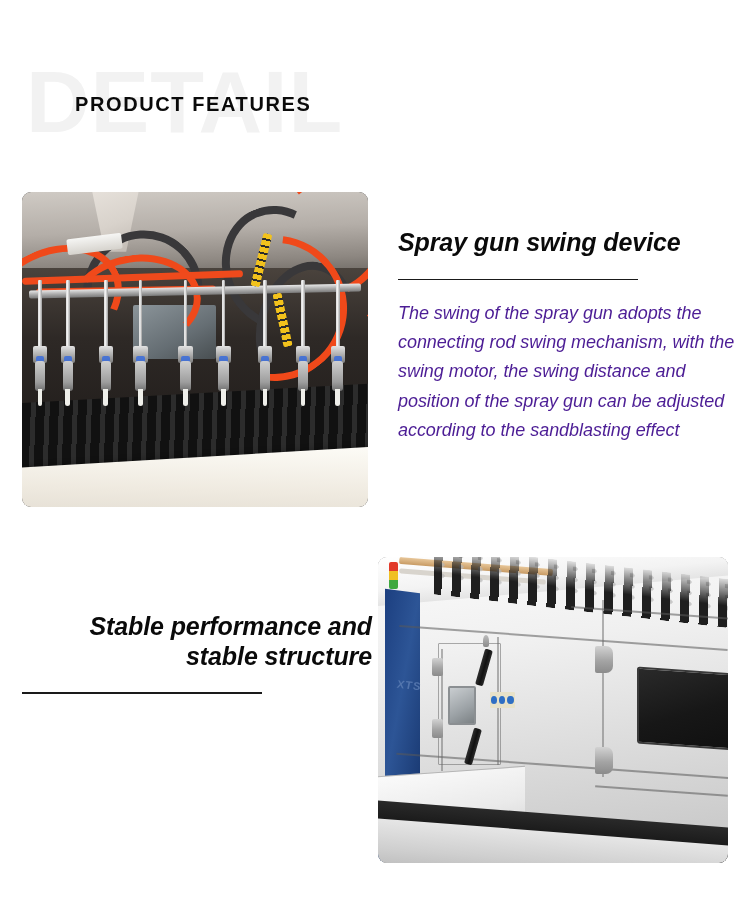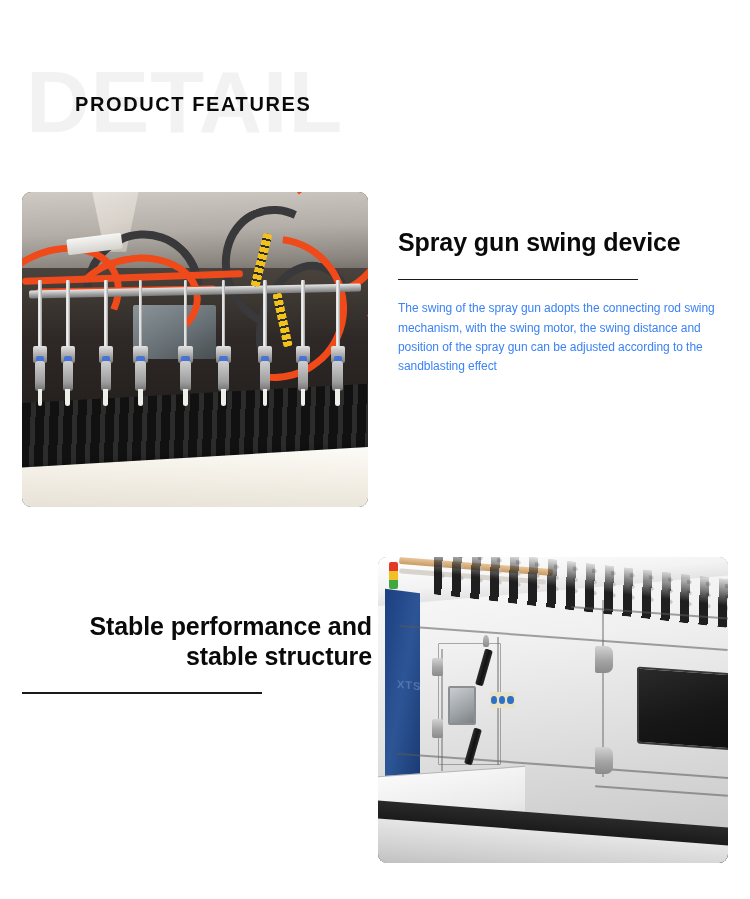--- a/index.html
+++ b/index.html
@@ -51,20 +51,21 @@
     letter-spacing: 1.6px;
     color: #0a0a0a;
     line-height: 1.1;
     white-space: nowrap;
   }
 
   
   .feature-row {
     position: absolute;
     width: 750px;
+    font-style: italic;
   }
 
   .row-one { left: 0; top: 192px; height: 315px; }
   .row-two { left: 0; top: 557px; height: 306px; text-align: right; }
 
   
   .photo {
     position: absolute;
     border-radius: 9px;
     overflow: hidden;
@@ -433,22 +434,22 @@
   }
 
   .divider {
     width: 240px;
     height: 1.6px;
     background: #1a1a1a;
     margin: 21px 0 19px 0;
   }
 
   .feature-body {
-    font-size: 12px;
-    color: #3b82f6;
+    font-size: 18px;
+    color: #4c1d95;
     line-height: 1.62;
     letter-spacing: -.05px;
   }
 </style>
 </head>
 <body>
 
 <div class="page">
 
   <div class="header">

